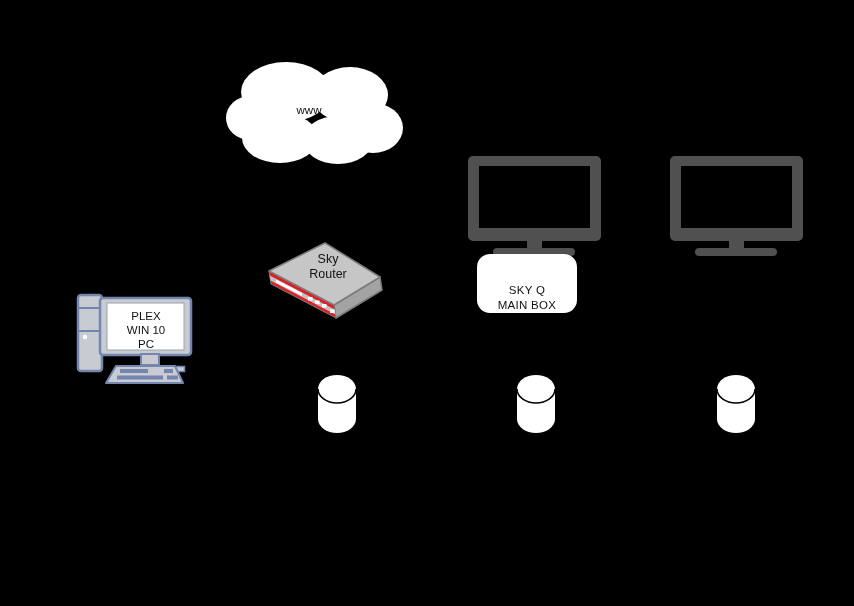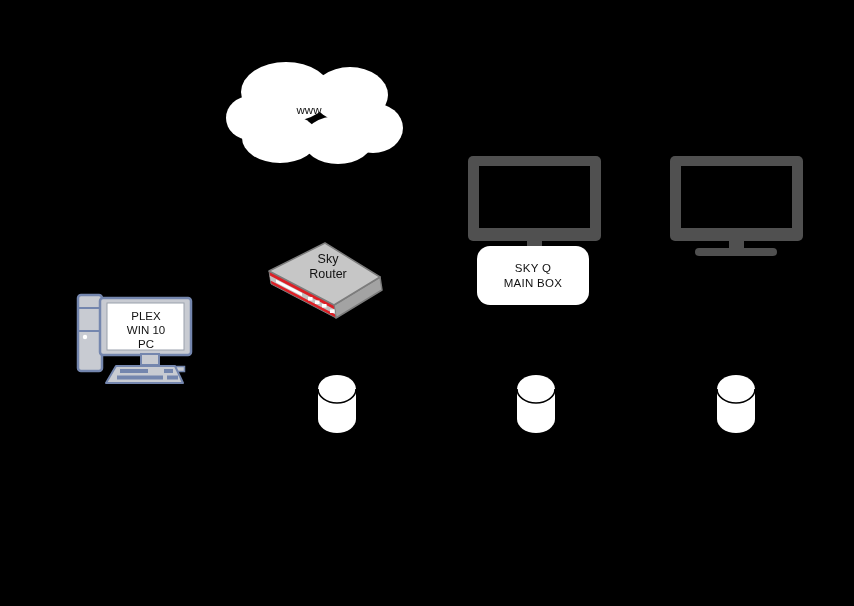--- a/index.html
+++ b/index.html
@@ -11,22 +11,22 @@
   .abs{position:absolute;}
   svg text{font-family:"Liberation Sans",sans-serif;fill:#111;}
   
   .tv{position:absolute;width:133px;height:101px;}
   .tv .frame{position:absolute;left:0;top:0;width:133px;height:85px;background:#505050;border-radius:5px;}
   .tv .screen{position:absolute;left:11px;top:10px;width:111px;height:62px;background:#000;}
   .tv .neck{position:absolute;left:59px;top:84px;width:15px;height:10px;background:#505050;}
   .tv .base{position:absolute;left:25px;top:92px;width:82px;height:8px;background:#505050;border-radius:4px;}
   
   .skyq{
-    position:absolute;left:449px;top:246px;width:112px;height:59px;background:#FFFFFF;
-    border-radius:13px;display:flex;flex-direction:column;align-items:center;justify-content:center;
+    position:absolute;left:449px;top:254px;width:100px;height:59px;background:#FFFFFF;
+    border-radius:13px;display:flex;flex-direction:column;align-items:center;justify-content:flex-end;
     font-size:11.5px;line-height:15px;color:#111;text-align:center;letter-spacing:.3px;
   }
 </style>
 </head>
 <body>
 
 <div class="canvas">
 
   <svg class="abs" style="left:195px;top:58px;" width="185" height="110" viewBox="0 0 185 110">
     <g fill="#FFFFFF" stroke="none">

